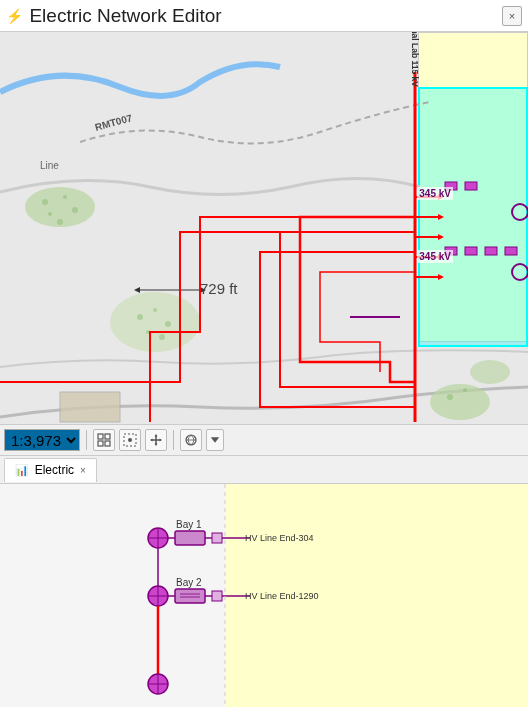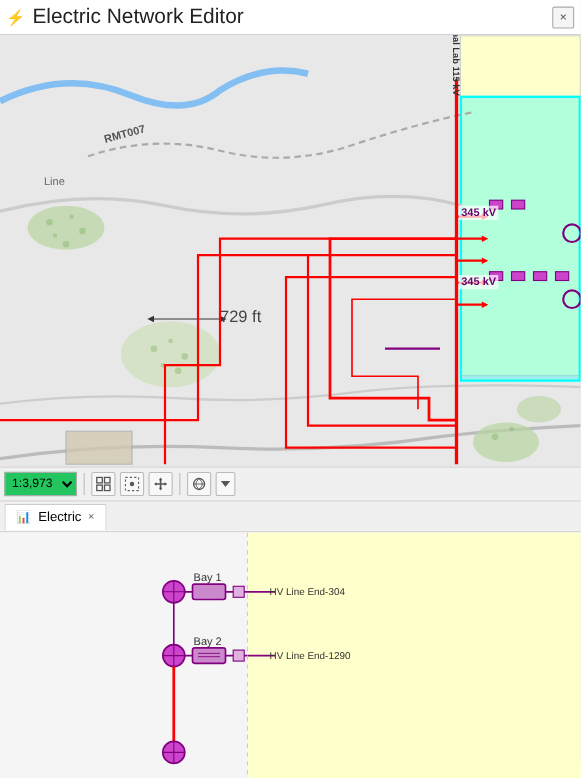--- a/index.html
+++ b/index.html
@@ -43,22 +43,22 @@
       pointer-events: none;
     }
 
     
     .toolbar {
       height: 32px; background: #f0f0f0; border-top: 1px solid #ccc;
       border-bottom: 1px solid #ccc;
       display: flex; align-items: center; padding: 0 4px; gap: 4px;
     }
     .scale-select {
-      width: 66px; height: 22px; font-size: 11px;
-      border: 1px solid #aaa; background: #22c55e; padding: 0 2px;
+      width: 76px; height: 22px; font-size: 15px;
+      border: 1px solid #aaa; background: #0369a1; padding: 0 2px;
     }
     .toolbar-sep { width: 1px; height: 20px; background: #bbb; margin: 0 2px; }
     .toolbar-btn {
       width: 22px; height: 22px; border: 1px solid #bbb;
       background: #f8f8f8; display: flex; align-items: center;
       justify-content: center; cursor: pointer; font-size: 11px;
       border-radius: 2px;
     }
     .toolbar-btn svg { width: 14px; height: 14px; }
 

